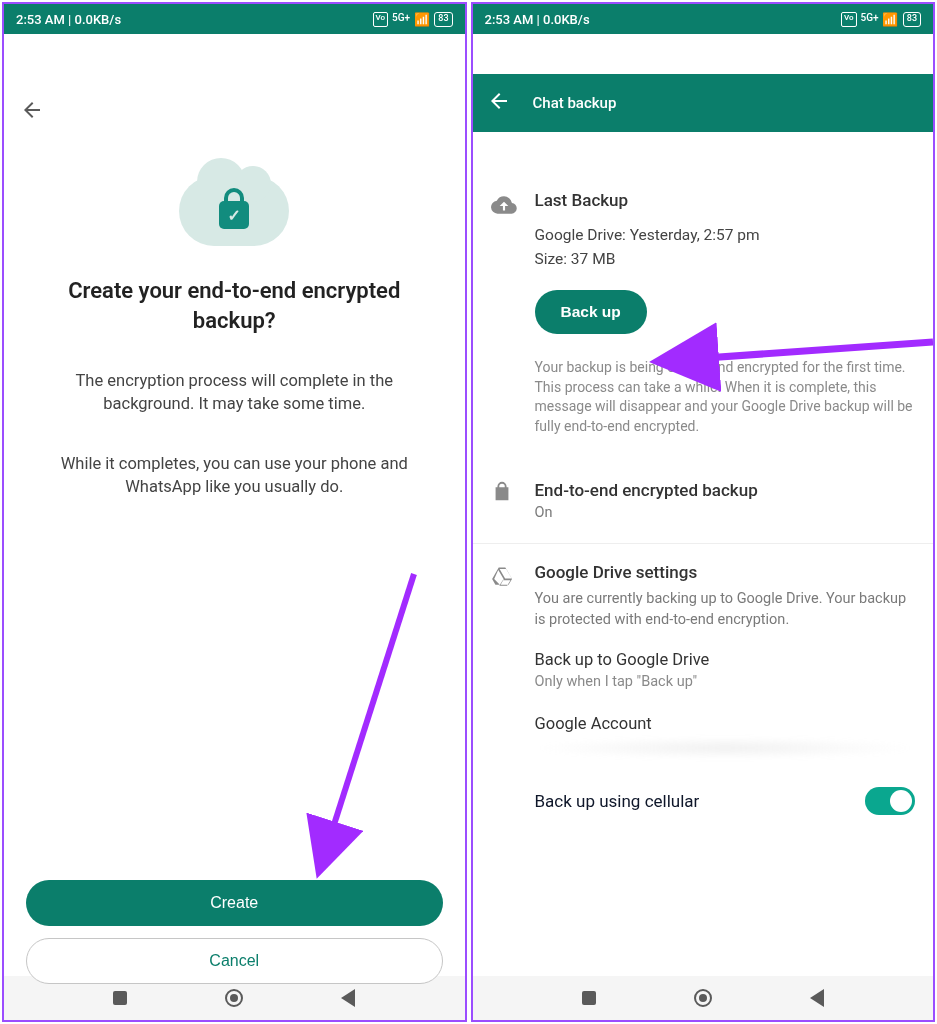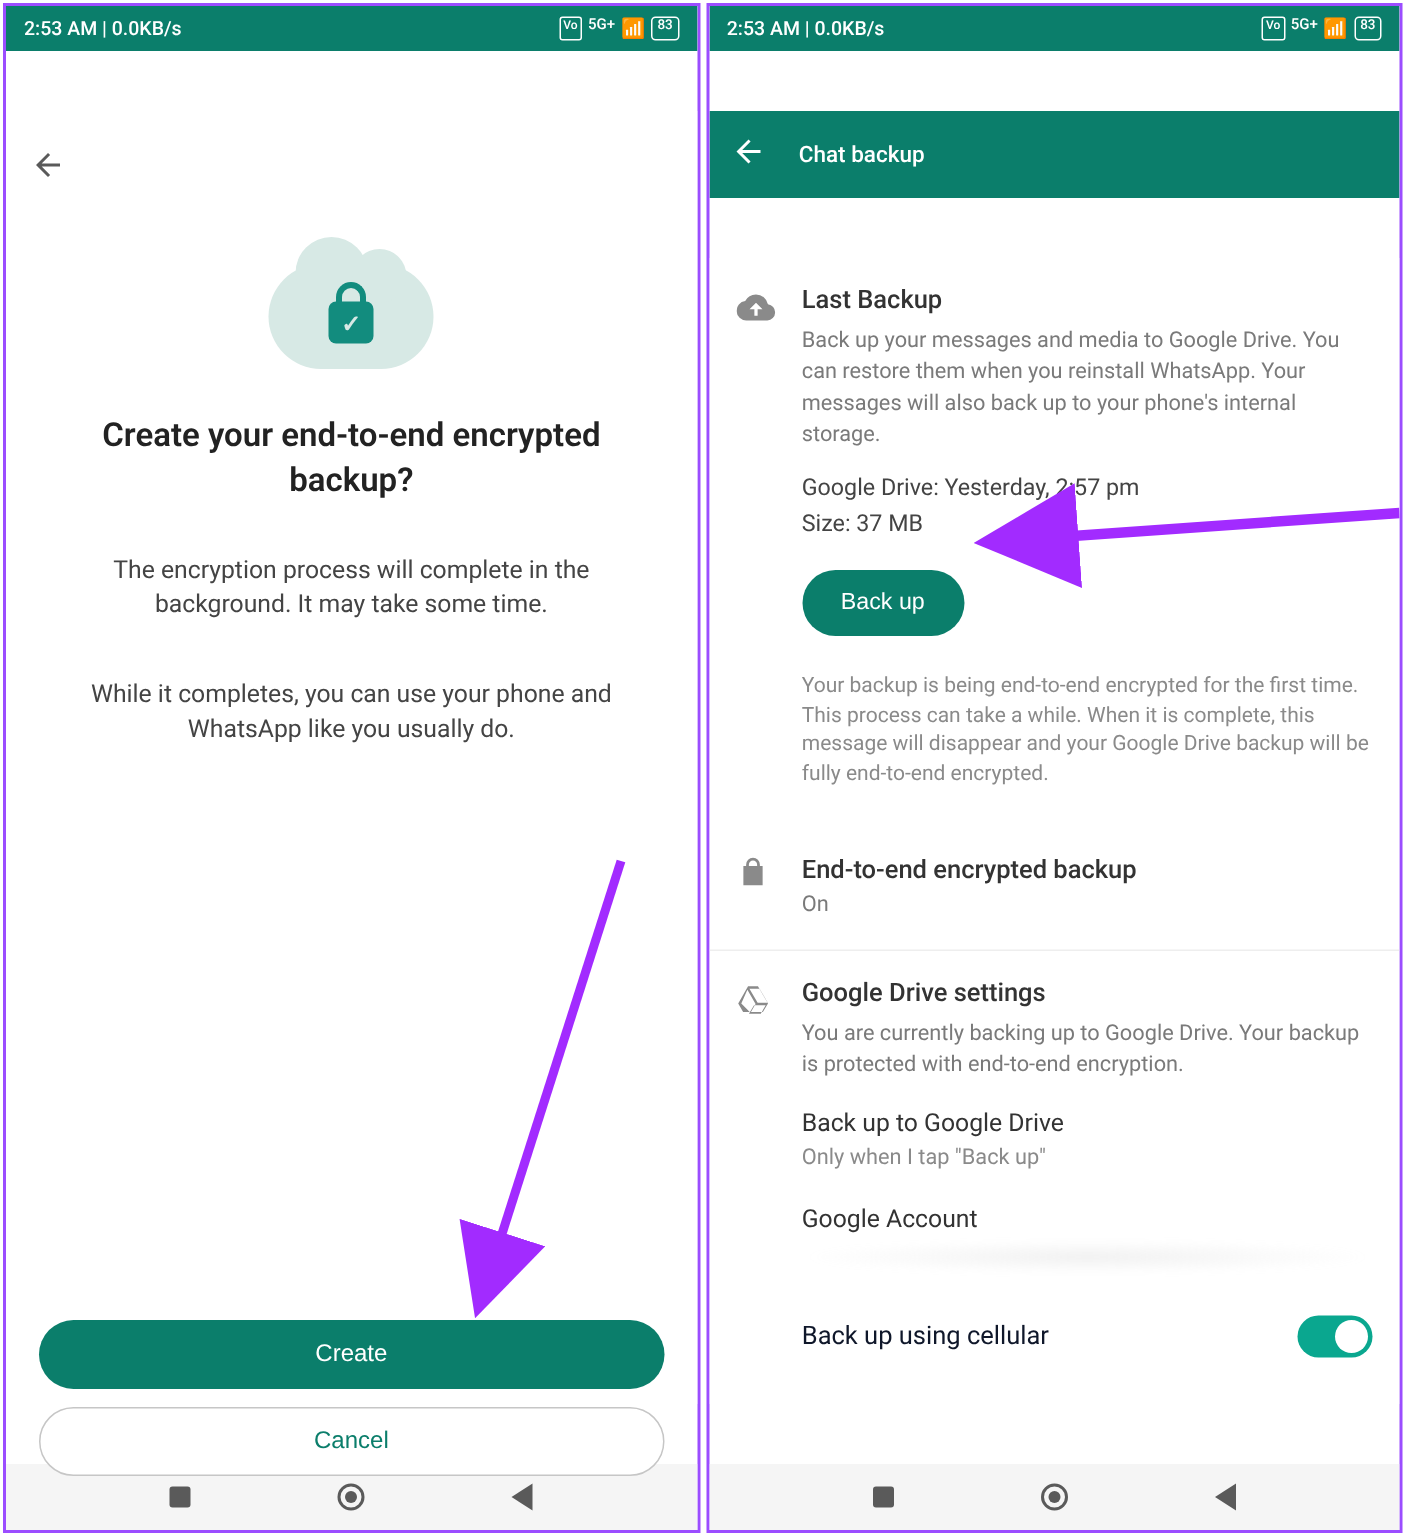--- a/index.html
+++ b/index.html
@@ -148,21 +148,21 @@
     position: absolute; left: 18px; top: 20px;
     color: #8a8a8a;
   }
   .right .sec-title { font-size: 17px; color: #333; font-weight: 500; }
   .right .sec-sub { font-size: 14.5px; color: #7a7a7a; margin-top: 6px; line-height: 1.45; }
   .right .info-line { font-size: 15.5px; color: #444; margin-top: 16px; }
   .right .info-line2 { font-size: 15.5px; color: #444; margin-top: 6px; }
   .backup-btn {
     margin-top: 22px; height: 44px; padding: 0 26px;
     border-radius: 24px; background: #0b7e6b; color: #fff;
-    border: none; font-size: 15.5px; font-weight: 400;
+    border: none; font-size: 15.5px; font-weight: 700;
   }
   .right .note {
     font-size: 14px; color: #8a8a8a; margin-top: 24px; line-height: 1.4;
   }
   .row-with-toggle {
     display: flex; align-items: center; justify-content: space-between;
     padding: 14px 18px 14px 62px;
   }
   .row-with-toggle .label { font-size: 17px; color: #0f172a; }
   .toggle {
@@ -263,21 +263,20 @@
 
   <div class="content">
 
     <div class="section" style="padding-bottom:24px;">
       <span class="sec-icon">
         <svg width="26" height="26" viewBox="0 0 24 24">
             <path fill="#8a8a8a" d="M19.35 10.04A7.49 7.49 0 0 0 12 4a7.5 7.5 0 0 0-6.65 4.04A6 6 0 0 0 6 20h13a5 5 0 0 0 .35-9.96zM13 13v4h-2v-4H8l4-4 4 4h-3z"></path>
           </svg>
       </span>
       <div class="sec-title">Last Backup</div>
-      <div class="sec-sub">Back up your messages and media to Google Drive. You can restore them when you reinstall WhatsApp. Your messages will also back up to your phone's internal storage.</div>
       <div class="info-line">Google Drive: Yesterday, 2:57 pm</div>
       <div class="info-line2">Size: 37 MB</div>
       <button class="backup-btn">Back up</button>
       <div class="note">Your backup is being end-to-end encrypted for the first time. This process can take a while. When it is complete, this message will disappear and your Google Drive backup will be fully end-to-end encrypted.</div>
     </div>
 
     <svg class="arrow arrow-svg" style="left:190px; top:330px;" width="280" height="60">
       <defs>
           <marker id="ah2" markerWidth="10" markerHeight="10" refX="6" refY="5" orient="auto">
             <path d="M0,0 L10,5 L0,10 z" fill="#a22bff"></path>

